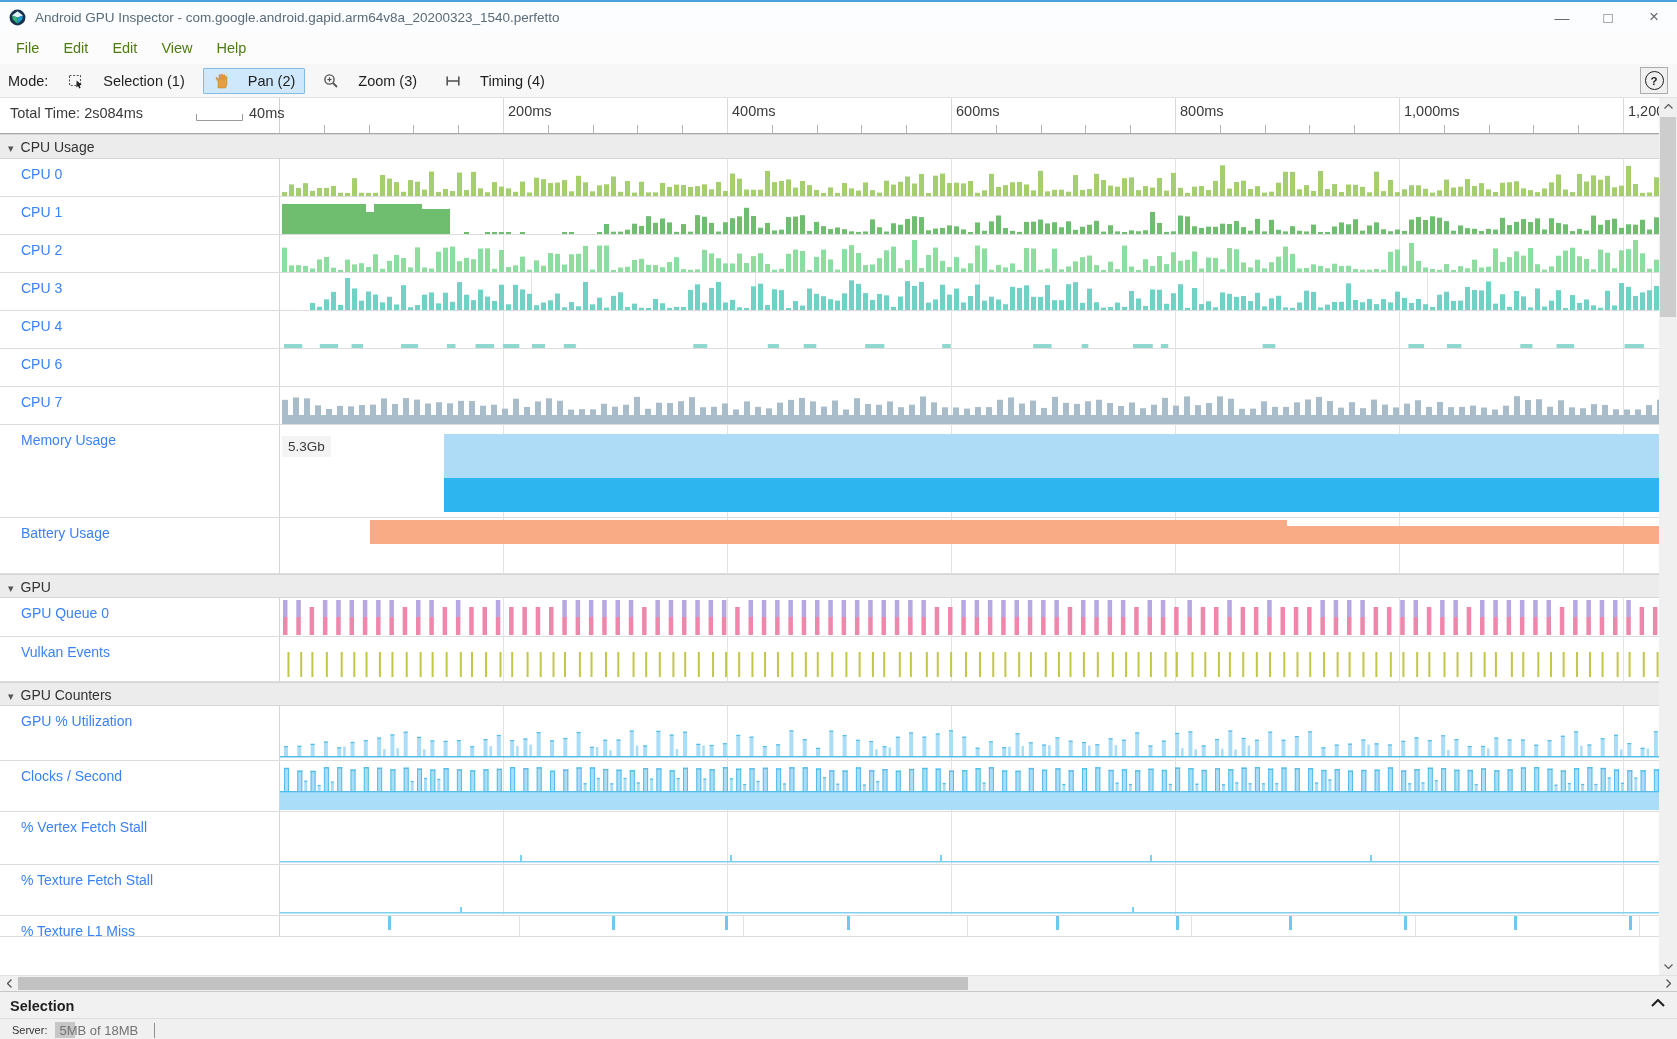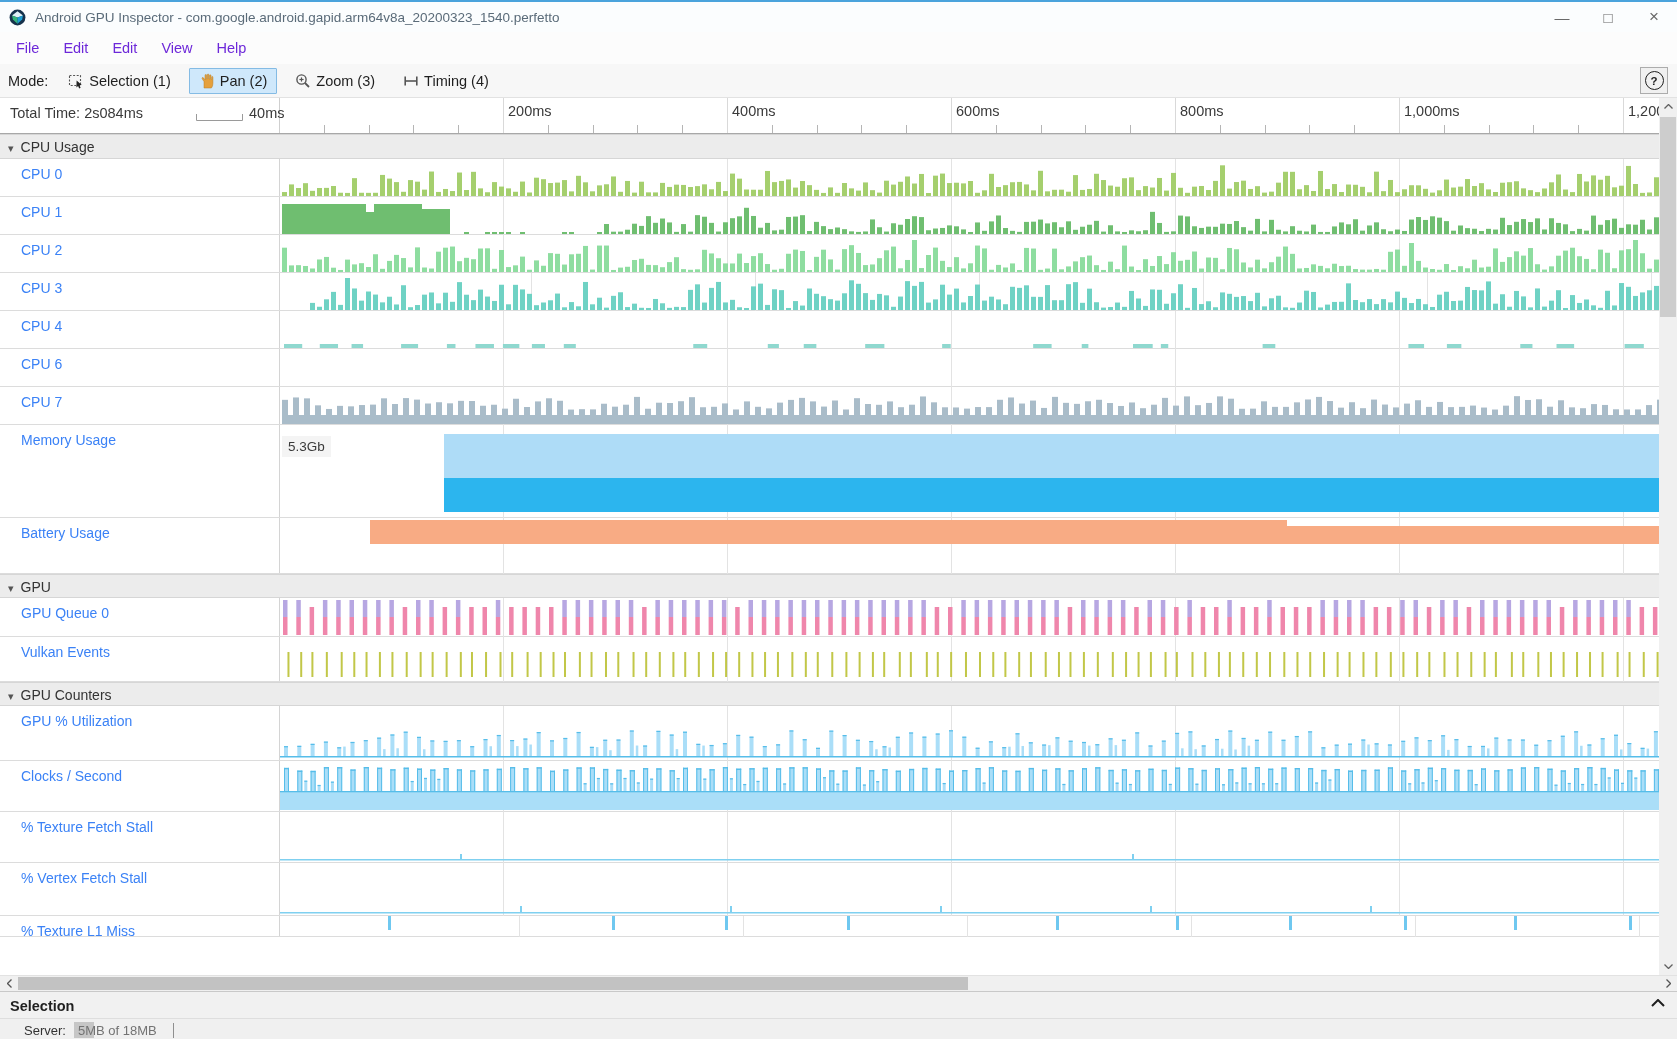--- a/index.html
+++ b/index.html
@@ -9,26 +9,26 @@
   .titlebar{position:absolute;left:0;top:0;width:1677px;height:30px;background:#fbfdfe;
             display:flex;align-items:center;}
   .app-icon{width:17px;height:17px;margin:0 9px 0 9px;flex:0 0 auto;}
   .title-text{font-size:13.5px;color:#5a6b79;}
   .win-controls{position:absolute;right:0;top:0;height:30px;display:flex;}
   .win-btn{width:46px;height:30px;display:flex;align-items:center;justify-content:center;
            color:#696969;font-size:15px;cursor:default;}
   
   .menubar{position:absolute;left:0;top:30px;width:1677px;height:32px;background:#fcfcfc;
            display:flex;align-items:center;padding-left:4px;box-sizing:border-box;}
-  .menu-item{font-size:14.5px;color:#6d28d9;padding:5px 12px;}
+  .menu-item{font-size:14.5px;color:#4d7c0f;padding:5px 12px;}
   
   .toolbar{position:absolute;left:0;top:62px;width:1677px;height:34px;background:#f7f7f7;
            border-bottom:1px solid #e2e2e2;display:flex;align-items:center;box-sizing:border-box;}
   .mode-label{font-size:14.5px;color:#1f1f1f;margin:0 10px 0 8px;}
-  .mode-btn{display:flex;align-items:center;gap:5px;font-size:14.5px;color:#1f1f1f;
+  .mode-btn{display:flex;align-items:center;gap:19px;font-size:14.5px;color:#1f1f1f;
             padding:4px 9px;margin-right:8px;border:1px solid transparent;border-radius:1px;}
   .mode-btn.active{background:#cfe8fb;border-color:#84bbe4;}
   .mode-btn svg{display:block;}
   .help-btn{position:absolute;right:9px;top:3px;width:26px;height:25px;background:#f0f0f0;
             border:1px solid #acacac;display:flex;align-items:center;justify-content:center;}
   .help-glyph{width:17px;height:17px;border:1.6px solid #1f1f1f;border-radius:50%;
               font-size:11.5px;font-weight:bold;color:#1f1f1f;display:flex;align-items:center;justify-content:center;}
   
   .ruler{position:absolute;left:0;top:96px;width:1677px;height:36px;background:#fff;
          border-bottom:1px solid #a8a8a8;box-sizing:border-box;}
@@ -67,21 +67,21 @@
            border-top:1px solid #e2e2e2;box-sizing:border-box;}
   .hthumb{position:absolute;left:18px;top:1px;width:950px;height:13px;background:#c2c2c2;}
   .hs-arrow{position:absolute;top:0;width:18px;height:15px;display:flex;align-items:center;justify-content:center;}
   
   .selbar{position:absolute;left:0;top:989px;width:1677px;height:28px;background:#f1f1f1;
           border-top:1px solid #c9c9c9;border-bottom:1px solid #dedede;box-sizing:border-box;}
   .selbar-title{position:absolute;left:10px;top:6px;font-size:14.5px;font-weight:bold;color:#1f1f1f;}
   .selbar-collapse{position:absolute;right:12px;top:7px;}
   .statusbar{position:absolute;left:0;top:1017px;width:1677px;height:22px;background:#f0f0f0;
              display:flex;align-items:center;}
-  .server-label{font-size:13px;color:#333;margin-left:24px;}
+  .server-label{font-size:11px;color:#333;margin-left:12px;}
   .server-badge{position:relative;margin-left:8px;height:16px;display:flex;align-items:center;padding:0 6px 0 4px;}
   .server-fill{position:absolute;left:0;top:0;width:20px;height:16px;background:#c6c6c6;}
   .server-text{position:relative;font-size:13px;color:#737373;}
   .server-sep{width:1px;height:15px;background:#8f8f8f;margin-left:10px;}
 </style>
 </head>
 <body>
 
 <div class="window">
 
@@ -2219,40 +2219,40 @@
             <rect x="1364.5999999999974" y="9.26025183685124" width="1" height="20.73974816314876" fill="#56bde9"></rect>
             <rect x="1373.8999999999974" y="8.275931982323527" width="5" height="21.724068017676473" fill="#aadef8"></rect>
             <rect x="1373.8999999999974" y="8.275931982323527" width="5" height="1.4" fill="#56bde9"></rect>
             <rect x="1373.8999999999974" y="8.275931982323527" width="1" height="21.724068017676473" fill="#56bde9"></rect>
             <rect x="1377.8999999999974" y="8.275931982323527" width="1" height="21.724068017676473" fill="#56bde9"></rect>
             <rect x="1380.8999999999974" y="17.729379404336214" width="3" height="12.270620595663786" fill="#aadef8"></rect>
             <rect x="1380.8999999999974" y="17.729379404336214" width="3" height="1.2" fill="#56bde9"></rect>
           </svg>
         </div>
       </div>
-      <div class="trow track" style="height: 51px;">
-        <div class="row-label">% Texture Fetch Stall</div>
-        <div class="row-content" style="height: 51px;">
-          <svg width="1379" height="51">
-            <rect x="0" y="47" width="1379" height="1.5" fill="#7fd0f0"></rect>
-            <rect x="180" y="42" width="2" height="5" fill="#7fd0f0"></rect>
-            <rect x="852" y="42" width="2" height="5" fill="#7fd0f0"></rect>
-          </svg>
-        </div>
-      </div>
       <div class="trow track" style="height: 53px;">
         <div class="row-label">% Vertex Fetch Stall</div>
         <div class="row-content" style="height: 53px;">
           <svg width="1379" height="53">
             <rect x="0" y="49" width="1379" height="1.5" fill="#7fd0f0"></rect>
             <rect x="240" y="43" width="2" height="6" fill="#7fd0f0"></rect>
             <rect x="450" y="43" width="2" height="6" fill="#7fd0f0"></rect>
             <rect x="660" y="43" width="2" height="6" fill="#7fd0f0"></rect>
             <rect x="870" y="43" width="2" height="6" fill="#7fd0f0"></rect>
             <rect x="1090" y="43" width="2" height="6" fill="#7fd0f0"></rect>
+          </svg>
+        </div>
+      </div>
+      <div class="trow track" style="height: 51px;">
+        <div class="row-label">% Texture Fetch Stall</div>
+        <div class="row-content" style="height: 51px;">
+          <svg width="1379" height="51">
+            <rect x="0" y="47" width="1379" height="1.5" fill="#7fd0f0"></rect>
+            <rect x="180" y="42" width="2" height="5" fill="#7fd0f0"></rect>
+            <rect x="852" y="42" width="2" height="5" fill="#7fd0f0"></rect>
           </svg>
         </div>
       </div>
       <div class="trow track" style="height: 21px; gap: 16px;">
         <div class="row-label">% Texture L1 Miss</div>
         <div class="row-content" style="height: 21px;">
           <svg width="1379" height="21">
             <rect x="92" y="0" width="3" height="14" fill="#6fc8f0"></rect>
             <rect x="316" y="0" width="3" height="14" fill="#6fc8f0"></rect>
             <rect x="429" y="0" width="3" height="14" fill="#6fc8f0"></rect>

